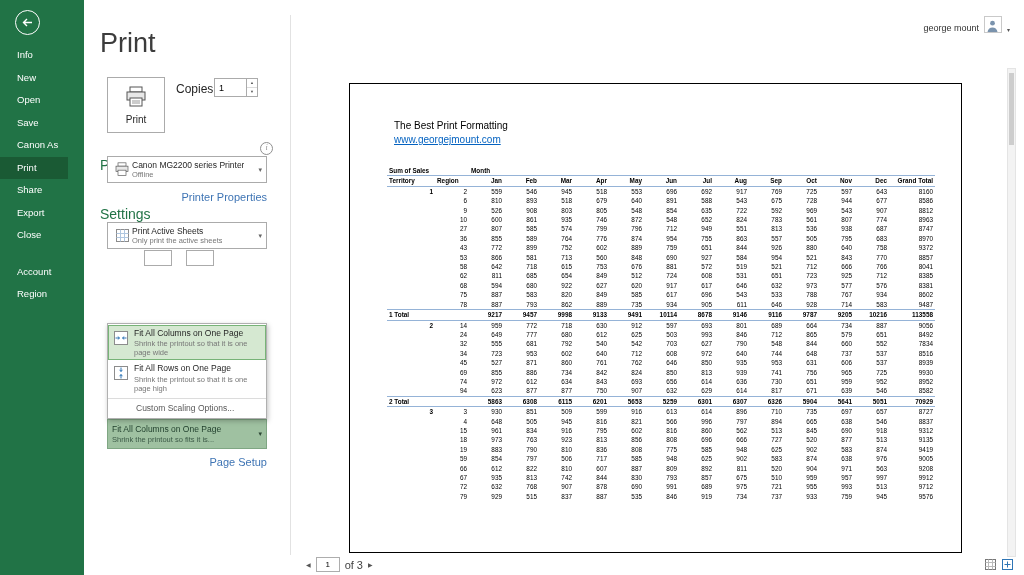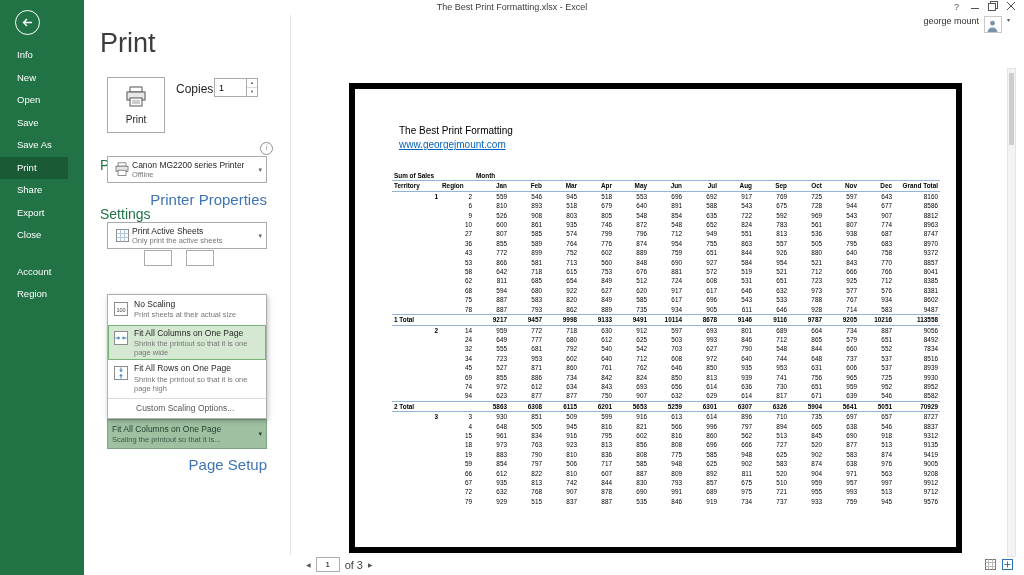--- a/index.html
+++ b/index.html
@@ -4,21 +4,21 @@
 <style>
   html,body{margin:0;padding:0;background:#fff;}
   #app{position:relative;width:1024px;height:575px;background:#fff;overflow:hidden;
        font-family:"Liberation Sans",sans-serif;-webkit-font-smoothing:antialiased;}
   
   .titlebar{position:absolute;left:0;top:0;width:1024px;height:15px;text-align:center;
             font-size:9px;color:#3c3c3c;line-height:15px;}
   .win-controls{position:absolute;right:6px;top:1px;display:flex;gap:3px;}
   .win-controls span{display:inline-block;width:15px;height:13px;text-align:center;
             font-size:9px;color:#555;line-height:13px;cursor:default;}
-  .account{position:absolute;top:16px;right:14px;display:flex;align-items:flex-start;gap:5px;
+  .account{position:absolute;top:16px;right:14px;display:flex;align-items:flex-end;gap:5px;
             font-size:9px;color:#333;}
   .account .caret{font-size:6px;color:#555;}
   .avatar{width:16px;height:15px;border:1px solid #c9c9c9;display:flex;align-items:flex-end;justify-content:center;overflow:hidden;background:#fff;}
   
   .sidebar{position:absolute;left:0;top:0;width:84px;height:575px;background:#217346;z-index:10;}
   .back{position:absolute;left:15px;top:10px;width:23px;height:23px;border:1.5px solid #fff;
         border-radius:50%;display:flex;align-items:center;justify-content:center;cursor:default;}
   #sidebar-items{position:absolute;left:0;top:44px;width:68px;}
   .side-item{height:22.5px;line-height:22.5px;padding-left:17px;font-size:9.5px;color:#fff;cursor:default;}
   .side-item.sel{background:#1A5A34;}
@@ -42,42 +42,42 @@
         color:#909090;font-size:8px;line-height:10px;text-align:center;font-family:"Liberation Serif",serif;font-style:italic;}
   .dropdown{position:absolute;left:23px;width:160px;height:27px;border:1px solid #ababab;background:#fff;
         display:flex;align-items:center;padding:0 4px;box-sizing:border-box;cursor:default;}
   .dd-icon{width:20px;flex:0 0 20px;display:flex;justify-content:center;}
   .dd-text{display:flex;flex-direction:column;overflow:hidden;white-space:nowrap;}
   .dd-title{font-size:8.5px;color:#262626;line-height:1.2;}
   .dd-sub{font-size:7.5px;color:#777;line-height:1.2;}
   .dd-arrow{margin-left:auto;font-size:7px;color:#666;}
   .printer-dd{top:141px;}
   .sheets-dd{top:207px;align-items:center;}
-  .link{position:absolute;left:23px;width:160px;text-align:right;font-size:15px;color:#3E74B4;cursor:default;text-decoration:none;display:block;}
+  .link{position:absolute;left:23px;width:160px;text-align:right;font-size:11px;color:#3E74B4;cursor:default;text-decoration:none;display:block;}
   .pp-link{top:176px;}
   .ps-link{top:441px;}
   .frag{position:absolute;left:60px;top:235px;display:flex;gap:14px;z-index:1;}
   .frag i{width:26px;height:14px;border:1px solid #ababab;background:#fff;display:block;}
   
   .menu{position:absolute;left:23px;bottom:156px;width:160px;background:#fff;border:1px solid #b0b0b0;
         box-shadow:1px 2px 5px rgba(0,0,0,.25);z-index:2;box-sizing:border-box;padding:1px 0;}
   .menu-item{display:flex;align-items:flex-start;padding:3px 6px 3px 4px;cursor:default;}
   .menu-item.sel{background:#D5E8D1;box-shadow:inset 0 0 0 1px #77B377;}
   .mi-icon{width:22px;flex:0 0 22px;padding-top:1px;}
   .mi-text{display:flex;flex-direction:column;}
   .mi-title{font-size:8.5px;color:#262626;line-height:1.25;}
   .mi-sub{font-size:7.5px;color:#777;line-height:1.2;margin-top:1px;width:120px;}
   .menu-custom{font-size:8.5px;color:#595959;padding:4px 12px 4px 28px;border-top:1px solid #dcdcdc;margin-top:2px;cursor:default;}
   .pressed{top:404px;height:30px;background:#9FC1A1;border-color:#7FA683;}
   .pressed .dd-title{color:#1F3D2B;}
   .pressed .dd-sub{color:#3C5A47;}
   .pressed .dd-arrow{color:#2c4635;}
   
   .divider{position:absolute;left:290px;top:15px;width:1px;height:540px;background:#e2e2e2;}
-  .sheet{position:absolute;left:349px;top:83px;width:613px;height:470px;background:#fff;border:6px solid #000000;box-sizing:border-box;}
+  .sheet{position:absolute;left:349px;top:83px;width:613px;height:470px;background:#fff;border:1px solid #000000;box-sizing:border-box;}
   .doc-title{position:absolute;left:44px;top:36px;font-size:10px;color:#000;}
   .doc-link{position:absolute;left:44px;top:50px;font-size:10px;color:#0563C1;text-decoration:underline;}
   #pivot-table{position:absolute;left:37px;top:82px;border-collapse:collapse;table-layout:fixed;
         font-size:6.4px;color:#000;}
   #pivot-table td,#pivot-table th{padding:0 2px;height:9.4px;line-height:9.4px;overflow:hidden;white-space:nowrap;}
   #pivot-table th{font-weight:bold;text-align:right;}
   #pivot-table th.left{text-align:left;}
   #pivot-table tr.hdr1 th,#pivot-table tr.hdr2 th{border-bottom:1px solid #95B3D7;}
   #pivot-table td.num{text-align:right;}
   #pivot-table td.terr{font-weight:bold;text-align:right;}
@@ -91,36 +91,20 @@
   .zoom-controls{position:absolute;right:10px;top:557px;display:flex;gap:4px;}
   .zoom-controls span{display:inline-block;width:13px;height:13px;cursor:default;}
   .v-scroll{position:absolute;left:1007px;top:68px;width:9px;height:489px;background:#f3f3f3;border:1px solid #e4e4e4;box-sizing:border-box;}
   .v-thumb{position:absolute;left:1px;top:4px;width:5px;height:72px;background:#cdcdcd;}
 </style>
 </head>
 <body>
 
 <div id="app">
 
-  <div class="titlebar">
-    <span>The Best Print Formatting.xlsx - Excel</span>
-    <div class="win-controls">
-      <span>?</span>
-      <span><svg width="10" height="10">
-            <line x1="1" y1="7.5" x2="9" y2="7.5" stroke="#555" stroke-width="1"></line>
-          </svg></span>
-      <span><svg width="10" height="10">
-            <rect x="2.5" y="0.5" width="7" height="7" fill="none" stroke="#555"></rect>
-            <rect x="0.5" y="2.5" width="7" height="7" fill="#fff" stroke="#555"></rect>
-          </svg></span>
-      <span><svg width="10" height="10">
-            <path d="M1 1L9 9M9 1L1 9" stroke="#555" stroke-width="1"></path>
-          </svg></span>
-    </div>
-  </div>
 
   <div class="account">
     <span>george mount</span>
     <span class="avatar">
         <svg width="13" height="13" viewBox="0 0 13 13">
           <circle cx="6.5" cy="4.2" r="2.4" fill="#7a93ad"></circle>
           <path d="M1.5 13c.5-3.2 2.6-4.5 5-4.5s4.5 1.3 5 4.5z" fill="#7a93ad"></path>
         </svg>
       </span>
     <span class="caret">▾</span>
@@ -130,21 +114,21 @@
     <div class="back">
       <svg width="13" height="13" viewBox="0 0 13 13">
           <path d="M11 6.5H2.5M6 3L2.5 6.5L6 10" stroke="#fff" stroke-width="1.4" fill="none"></path>
         </svg>
     </div>
     <div id="sidebar-items">
         <div class="side-item">Info</div>
         <div class="side-item">New</div>
         <div class="side-item">Open</div>
         <div class="side-item">Save</div>
-        <div class="side-item">Save As</div>
+        <div class="side-item">Canon As</div>
         <div class="side-item sel">Print</div>
         <div class="side-item">Share</div>
         <div class="side-item">Export</div>
         <div class="side-item">Close</div>
         <div class="side-item" style="margin-top: 14px;">Account</div>
         <div class="side-item">Region</div>
       </div>
   </div>
 
   <div class="panel">
@@ -204,30 +188,20 @@
       </span>
       <span class="dd-arrow">▾</span>
     </div>
 
     <div class="frag">
         <i></i>
         <i></i>
       </div>
 
     <div class="menu" id="scaling-menu">
-        <div class="menu-item">
-          <span class="mi-icon"><svg width="18" height="18" viewBox="0 0 18 18">
-              <rect x="2.5" y="2.5" width="13" height="13" fill="#fff" stroke="#8c8c8c"></rect>
-              <text x="9" y="11.5" font-size="5.5" text-anchor="middle" fill="#444">100</text>
-            </svg></span>
-          <span class="mi-text">
-            <span class="mi-title">No Scaling</span>
-            <span class="mi-sub">Print sheets at their actual size</span>
-          </span>
-        </div>
         <div class="menu-item sel">
           <span class="mi-icon"><svg width="18" height="18" viewBox="0 0 18 18">
               <rect x="2.5" y="2.5" width="13" height="13" fill="#fff" stroke="#8c8c8c"></rect>
               <path d="M3.5 9h4M7.5 9L5.8 7.6M7.5 9L5.8 10.4M14.5 9h-4M10.5 9l1.7-1.4M10.5 9l1.7 1.4" stroke="#2E75B5" fill="none"></path>
             </svg></span>
           <span class="mi-text">
             <span class="mi-title">Fit All Columns on One Page</span>
             <span class="mi-sub">Shrink the printout so that it is one page wide</span>
           </span>
         </div>
@@ -240,21 +214,21 @@
             <span class="mi-title">Fit All Rows on One Page</span>
             <span class="mi-sub">Shrink the printout so that it is one page high</span>
           </span>
         </div>
         <div class="menu-custom">Custom Scaling Options...</div>
       </div>
 
     <div class="dropdown pressed">
       <span class="dd-text">
         <span class="dd-title">Fit All Columns on One Page</span>
-        <span class="dd-sub">Scaling the printout so that it is...</span>
+        <span class="dd-sub">Shrink the printout so fits it is...</span>
       </span>
       <span class="dd-arrow">▾</span>
     </div>
 
     <a class="link ps-link">Page Setup</a>
   </div>
 
   <div class="divider"></div>
 
   <div class="sheet">

